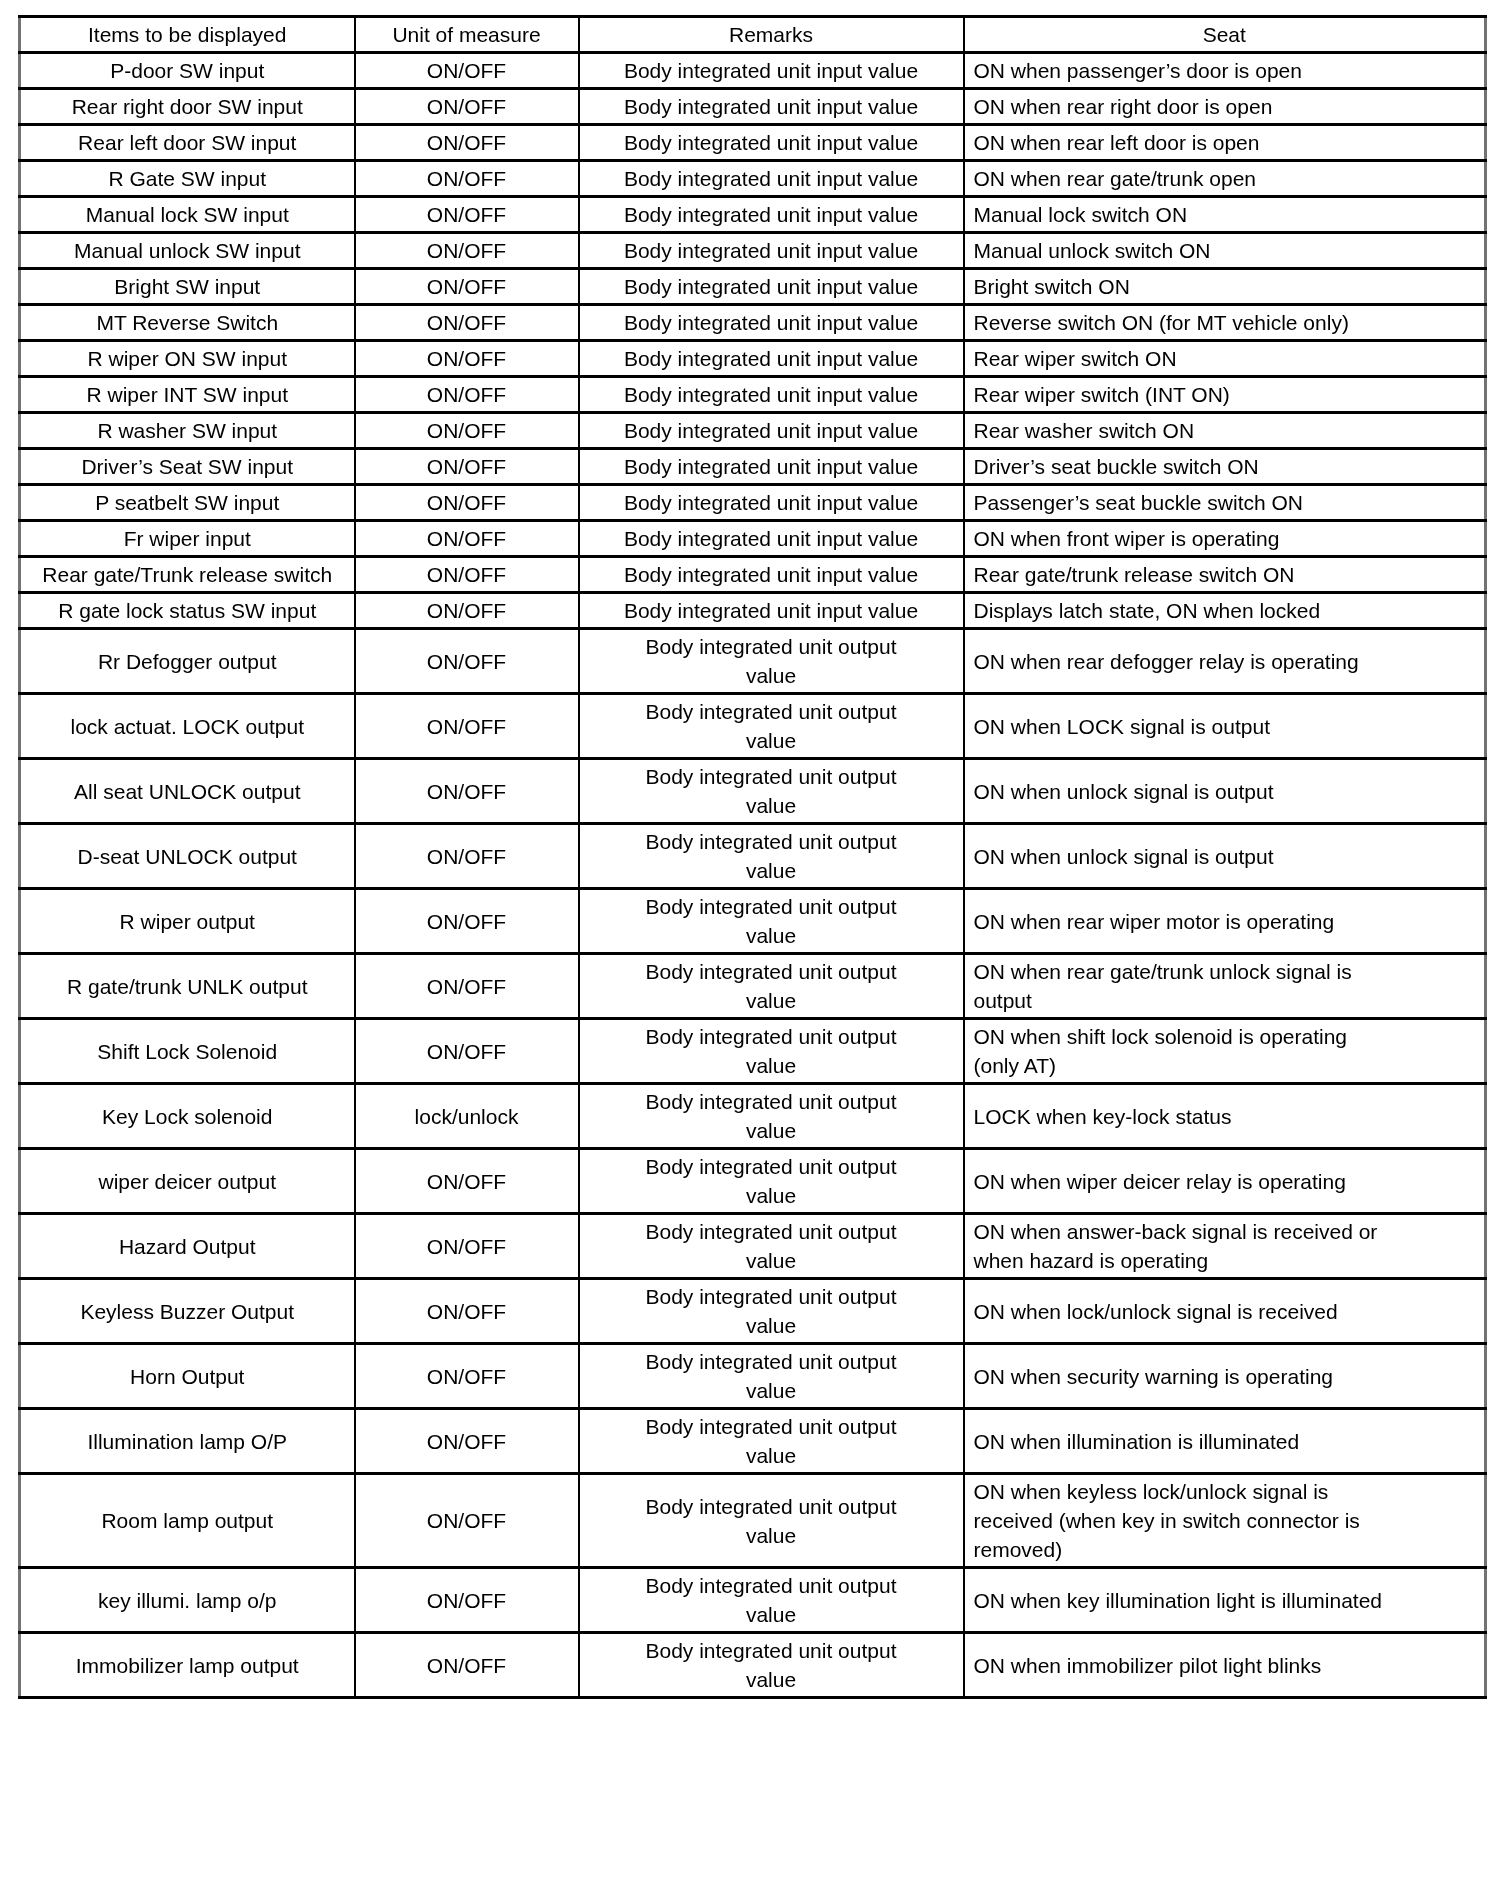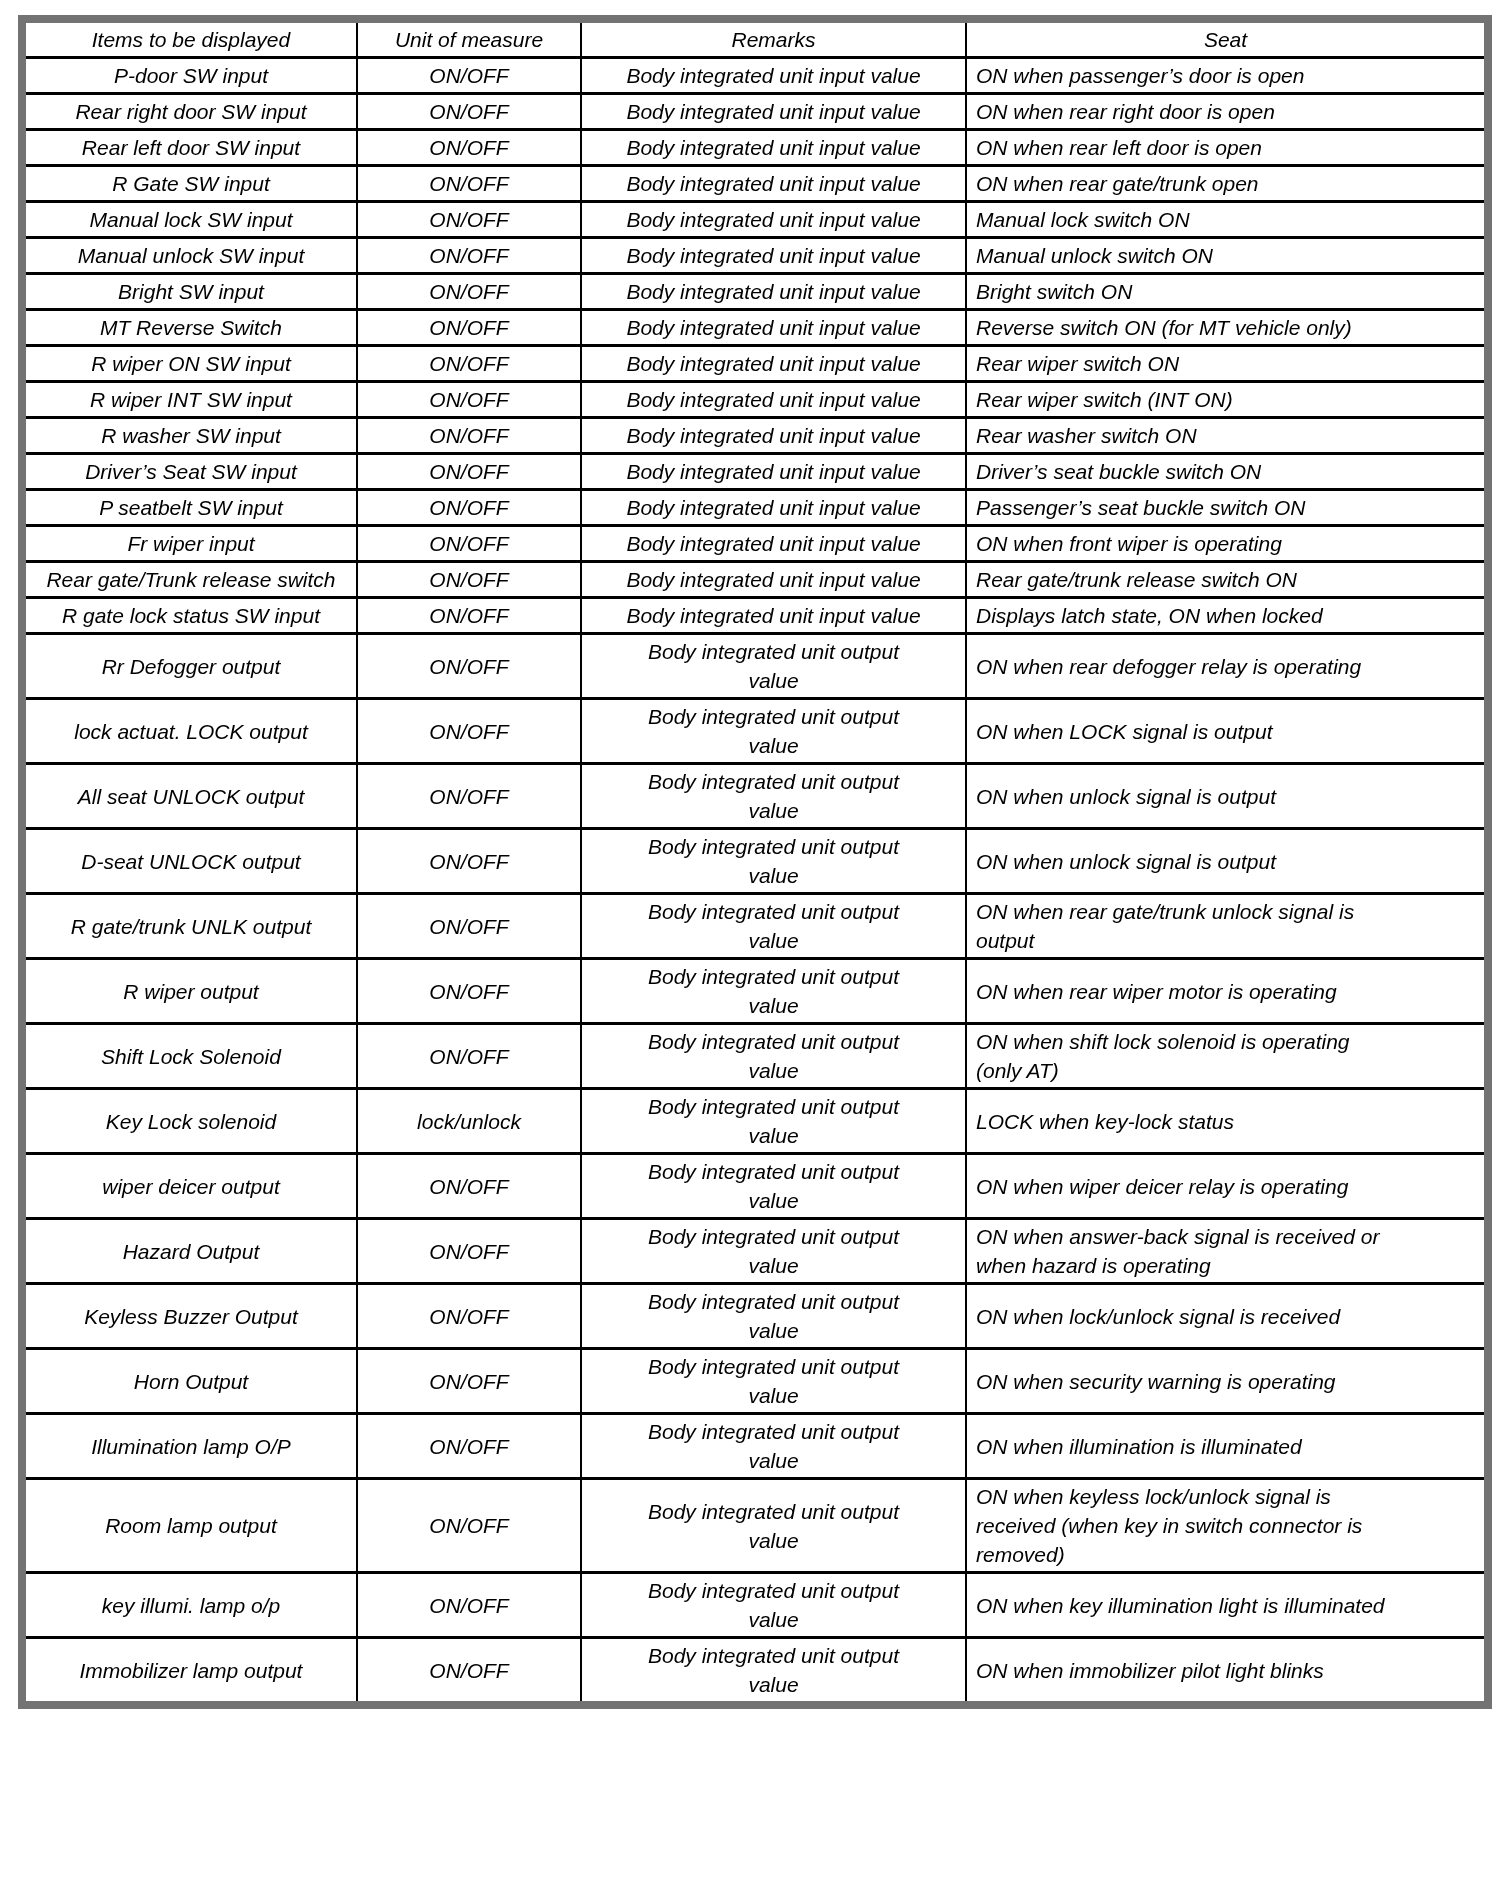--- a/index.html
+++ b/index.html
@@ -12,22 +12,21 @@
     width: 1504px;
     min-height: 1882px;
     box-sizing: border-box;
     padding: 15px 18px;
     background: #ffffff;
   }
   table.items-table {
     border-collapse: collapse;
     table-layout: fixed;
     width: 1466px;
-    border: 8px solid #737373;
-    font-style: italic;
+    border: 3px solid #737373;
   }
   .items-table th,
   .items-table td {
     border-left: 2px solid #000000;
     border-right: 2px solid #000000;
     border-top: 3px solid #000000;
     border-bottom: 3px solid #000000;
     font-size: 21px;
     line-height: 29px;
     font-weight: normal;
@@ -211,34 +210,34 @@
 
   <tr>
     <td class="col-item">D-seat UNLOCK output</td>
     <td class="col-unit">ON/OFF</td>
     <td class="col-remarks">Body integrated unit output
 value</td>
     <td class="col-note">ON when unlock signal is output</td>
   </tr>
 
   <tr>
+    <td class="col-item">R wiper output</td>
+    <td class="col-unit">ON/OFF</td>
+    <td class="col-remarks">Body integrated unit output
+value</td>
+    <td class="col-note">ON when rear wiper motor is operating</td>
+  </tr>
+
+  <tr>
     <td class="col-item">R gate/trunk UNLK output</td>
     <td class="col-unit">ON/OFF</td>
     <td class="col-remarks">Body integrated unit output
 value</td>
     <td class="col-note">ON when rear gate/trunk unlock signal is
 output</td>
-  </tr>
-
-  <tr>
-    <td class="col-item">R wiper output</td>
-    <td class="col-unit">ON/OFF</td>
-    <td class="col-remarks">Body integrated unit output
-value</td>
-    <td class="col-note">ON when rear wiper motor is operating</td>
   </tr>
 
   <tr>
     <td class="col-item">Shift Lock Solenoid</td>
     <td class="col-unit">ON/OFF</td>
     <td class="col-remarks">Body integrated unit output
 value</td>
     <td class="col-note">ON when shift lock solenoid is operating
 (only AT)</td>
   </tr>

